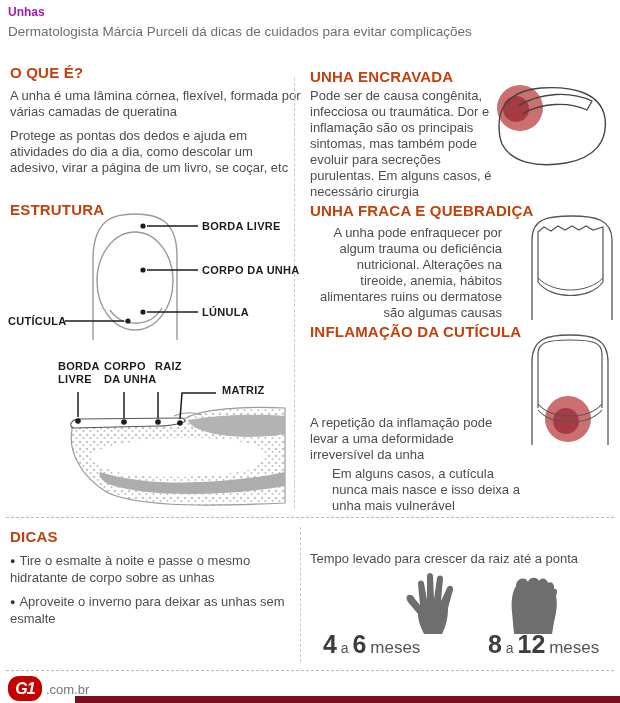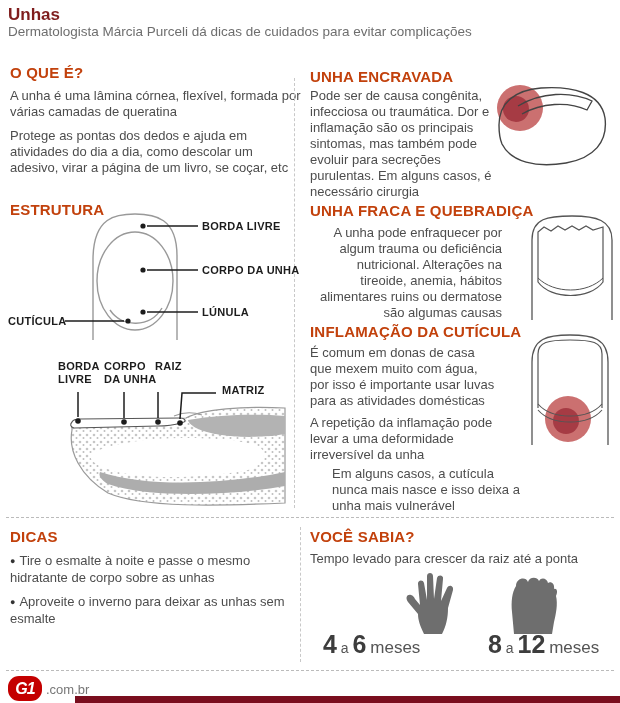--- a/index.html
+++ b/index.html
@@ -1,18 +1,18 @@
 <!DOCTYPE html>
 <html><head>
 <meta charset="utf-8">
 <style>
   html,body{margin:0;padding:0;background:#fff;}
   #page{position:relative;width:620px;height:703px;background:#fff;overflow:hidden;
         font-family:"Liberation Sans", sans-serif;}
-  .title{position:absolute;left:8px;top:5px;font-size:17px;font-weight:bold;color:#7f1d1d;}
+  .title{position:absolute;left:8px;top:5px;font-size:12px;font-weight:bold;color:#a21caf;}
   .subtitle{position:absolute;left:8px;top:24px;font-size:13.5px;color:#6e6e6e;}
   .h{position:absolute;font-size:15px;font-weight:bold;color:#c2410c;letter-spacing:.2px;}
   .t{position:absolute;font-size:13px;line-height:16px;color:#4d4d4d;}
   .lbl{position:absolute;font-size:11px;font-weight:bold;color:#1c1c1c;line-height:13px;letter-spacing:.3px;white-space:nowrap;}
   .hr{position:absolute;height:0;border-top:1px dashed #bbb;}
   .vr{position:absolute;width:0;border-left:1px dashed #c8c8c8;}
   .svgbox{position:absolute;}
   .bullet-item{margin:0 0 8px 0;}
   .bullet-dot{font-size:9px;position:relative;top:-1px;margin-right:4px;color:#333;}
   .months{position:absolute;font-size:14px;color:#555;white-space:nowrap;}
@@ -111,21 +111,20 @@
   <div class="t" style="left:310px;top:225px;width:192px;text-align:right;">A unha pode enfraquecer por algum trauma ou deficiência nutricional. Alterações na tireoide, anemia, hábitos alimentares ruins ou dermatose são algumas causas</div>
   <div class="svgbox" style="left:524px;top:212px;width:92px;height:108px;">
     <svg width="92" height="108" viewBox="0 0 92 108">
       <path d="M 8,108 L 8,28 C 8,6 24,4 48,4 C 72,4 88,8 88,28 L 88,108" fill="none" stroke="#555" stroke-width="1.3"></path>
       <path d="M 14,70 L 14,20 L 20,15 L 27,19 L 34,14 L 41,18 L 48,14 L 55,18 L 62,14 L 69,18 L 79,15 L 79,70 C 66,88 27,88 14,70 Z" fill="none" stroke="#555" stroke-width="1.2"></path>
       <path d="M 14,66 C 30,82 63,82 79,66" fill="none" stroke="#555" stroke-width="1"></path>
     </svg>
   </div>
 
   <div class="h" style="left:310px;top:323px;">INFLAMAÇÃO DA CUTÍCULA</div>
-  <div class="t" style="left:310px;top:345px;width:190px;">É comum em donas de casa que mexem muito com água, por isso é importante usar luvas para as atividades domésticas</div>
   <div class="t" style="left:310px;top:415px;width:190px;">A repetição da inflamação pode levar a uma deformidade irreversível da unha</div>
   <div class="t" style="left:310px;top:466px;width:190px;margin-left:22px;">Em alguns casos, a cutícula nunca mais nasce e isso deixa a unha mais vulnerável</div>
   <div class="svgbox" style="left:524px;top:330px;width:92px;height:115px;">
     <svg width="92" height="115" viewBox="0 0 92 115">
       <circle cx="44" cy="89" r="23" fill="#CB7070"></circle>
       <circle cx="42" cy="91" r="13" fill="#A63B44"></circle>
       <path d="M 8,115 L 8,32 C 8,8 24,5 46,5 C 68,5 84,8 84,32 L 84,115" fill="none" stroke="#555" stroke-width="1.3"></path>
       <path d="M 14,78 L 14,24 C 14,12 24,10 46,10 C 68,10 78,12 78,24 L 78,78" fill="none" stroke="#555" stroke-width="1.2"></path>
       <path d="M 14,74 C 28,90 64,90 78,74" fill="none" stroke="#555" stroke-width="1.1"></path>
       <path d="M 14,80 C 28,96 64,96 78,80" fill="none" stroke="#555" stroke-width="1.1"></path>
@@ -134,21 +133,20 @@
 
   <div class="hr" style="left:6px;top:517px;width:608px;"></div>
   <div class="hr" style="left:6px;top:670px;width:608px;"></div>
 
   <div class="h" style="left:10px;top:528px;">DICAS</div>
   <div class="t" style="left:10px;top:553px;width:290px;">
     <div class="bullet-item"><span class="bullet-dot">●</span><span>Tire o esmalte à noite e passe o mesmo hidratante de corpo sobre as unhas</span></div>
     <div class="bullet-item"><span class="bullet-dot">●</span><span>Aproveite o inverno para deixar as unhas sem esmalte</span></div>
   </div>
 
-  <div class="h" style="left:310px;top:528px;">VOCÊ SABIA?</div>
   <div class="t" style="left:310px;top:551px;width:300px;">Tempo levado para crescer da raiz até a ponta</div>
 
   <div class="svgbox" style="left:404px;top:570px;width:60px;height:64px;">
     <svg width="60" height="64" viewBox="0 0 60 64">
       <path d="M 20,64 C 16,56 14,50 14,44 L 4,32 C 1,28 3,24 7,25 C 9,25.5 10,27 11,29 L 16,35 L 14,14 C 13.5,10 19,9 20,13 L 23,30 L 23,6 C 23,2 29,2 29,6 L 30,29 L 33,8 C 34,4 40,5 39,9 L 37,31 L 43,18 C 45,14 50,16 49,20 L 44,38 C 44,48 42,56 38,64 Z" fill="#6e6e6e"></path>
     </svg>
   </div>
   <div class="svgbox" style="left:506px;top:572px;width:52px;height:62px;">
     <svg width="52" height="62" viewBox="0 0 52 62">
       <path d="M 8,62 L 6,40 C 5,30 6,20 10,14 C 10,6 20,4 22,10 C 23,5 31,4 33,9 C 35,5 41,6 42,11 C 45,9 49,12 48,17 C 51,16 52,20 50,24 C 52,32 50,42 48,50 L 46,62 Z" fill="#6e6e6e"></path>

